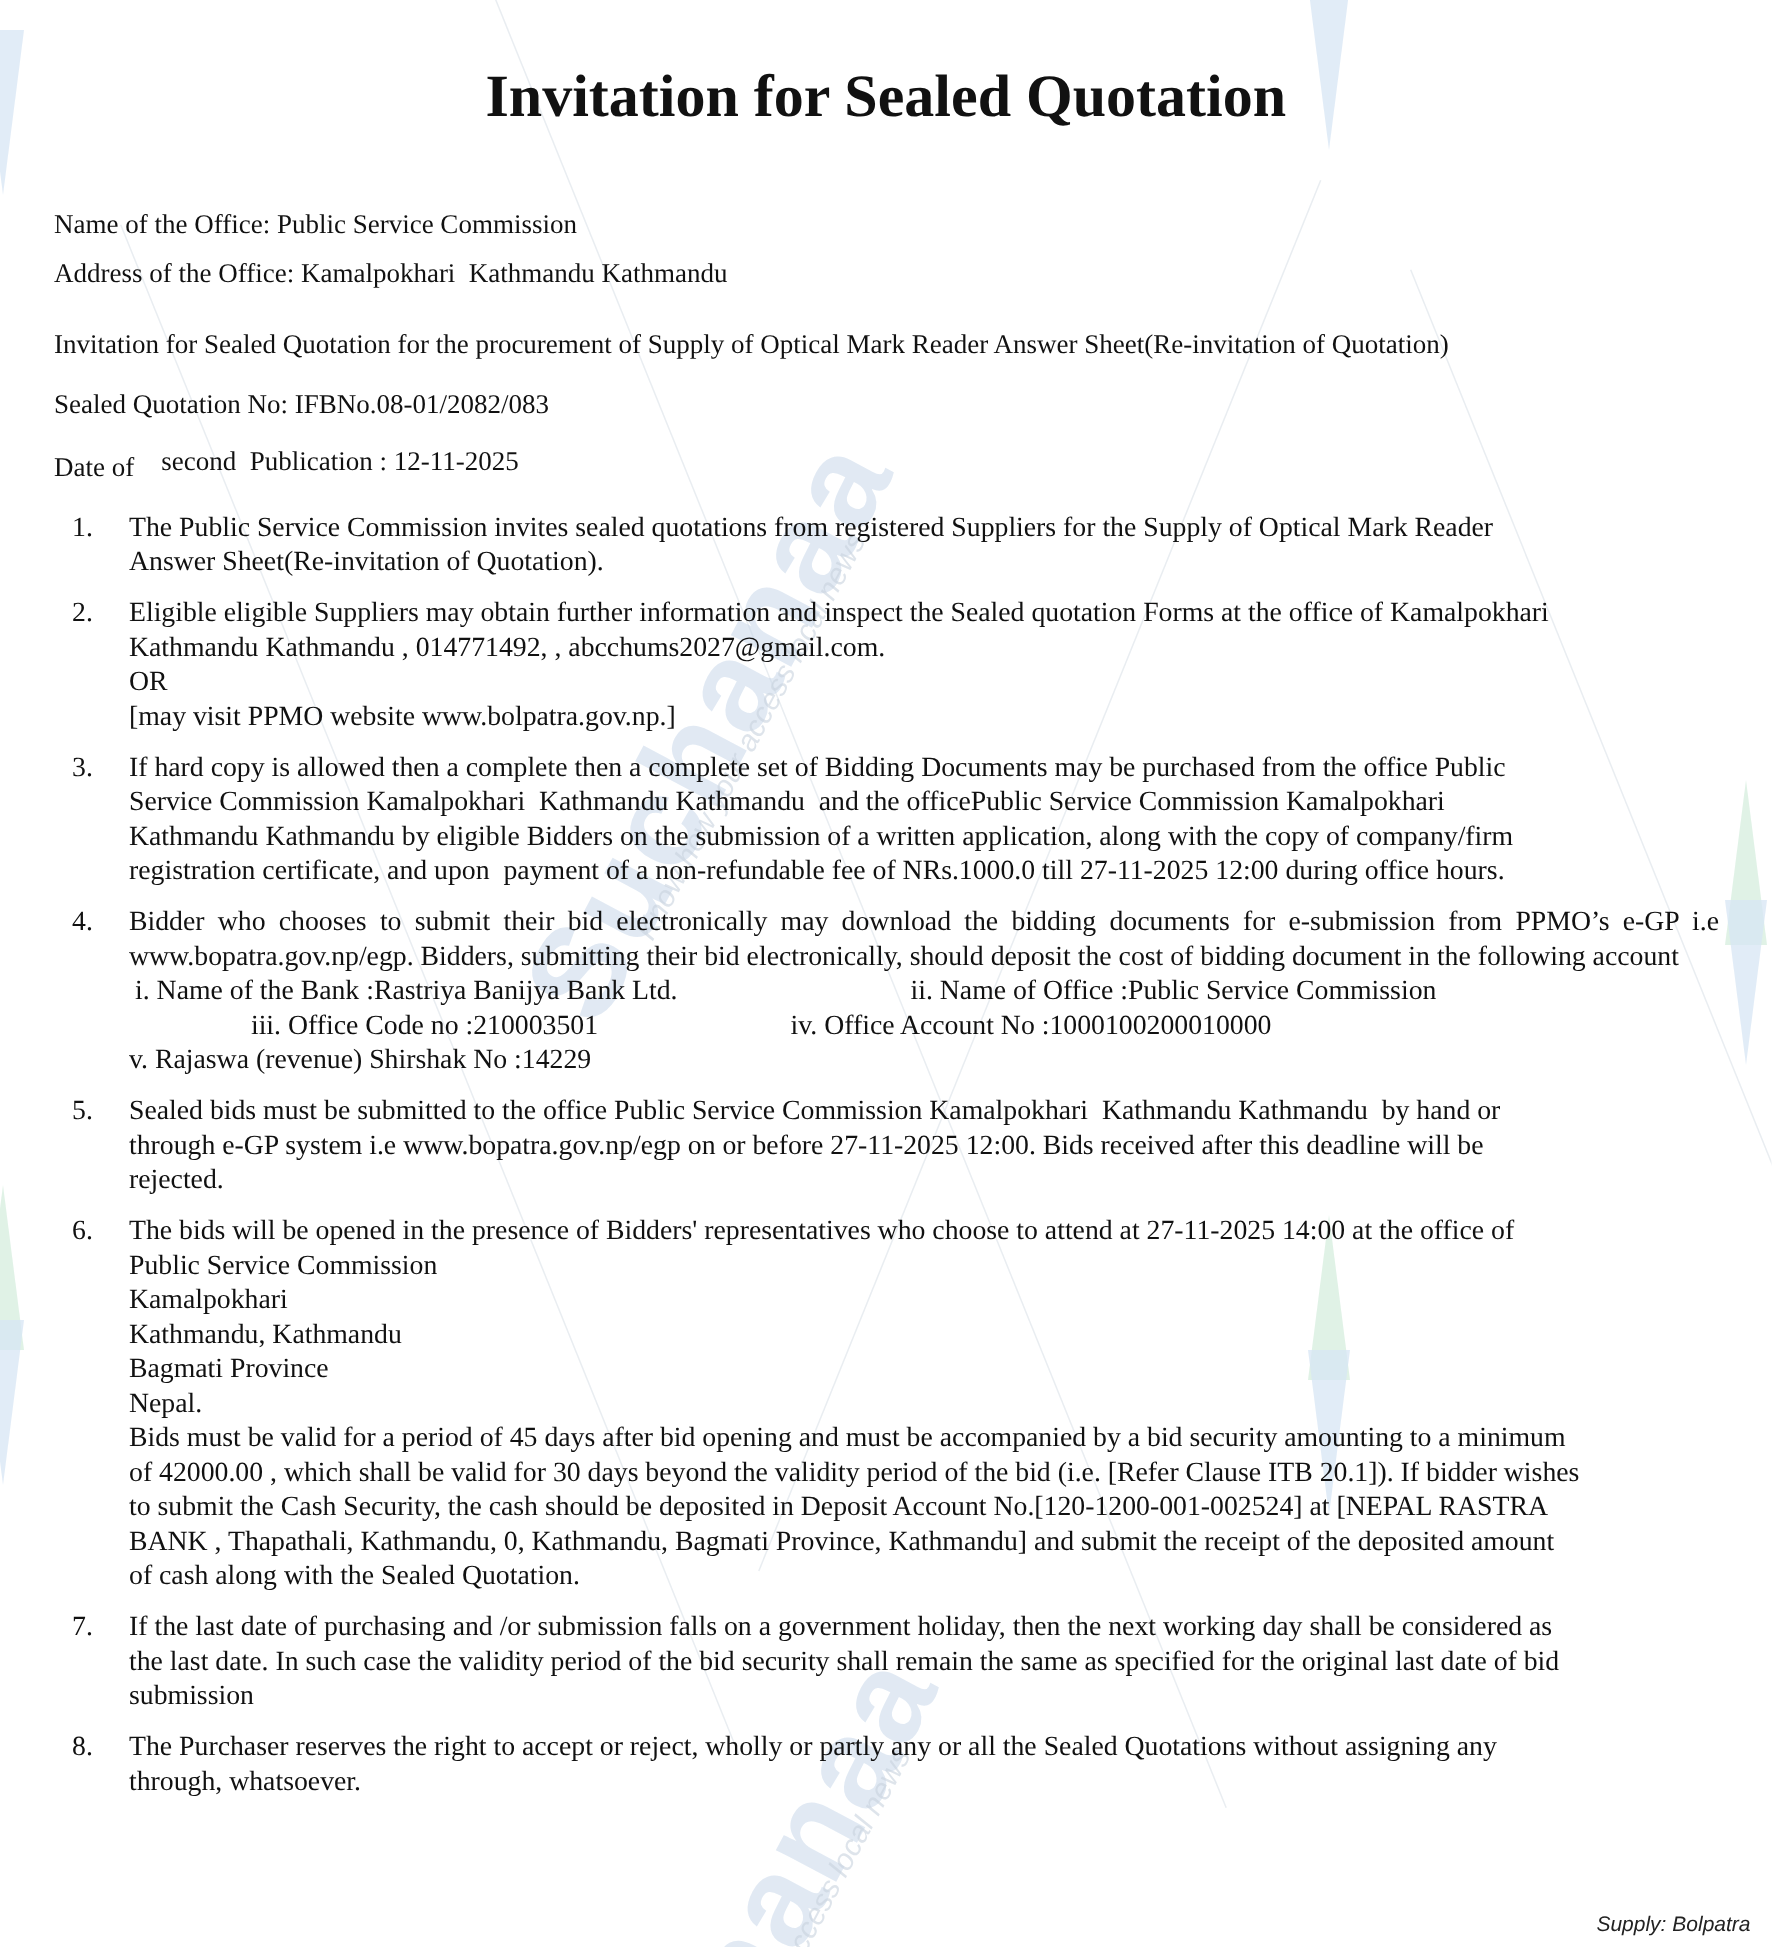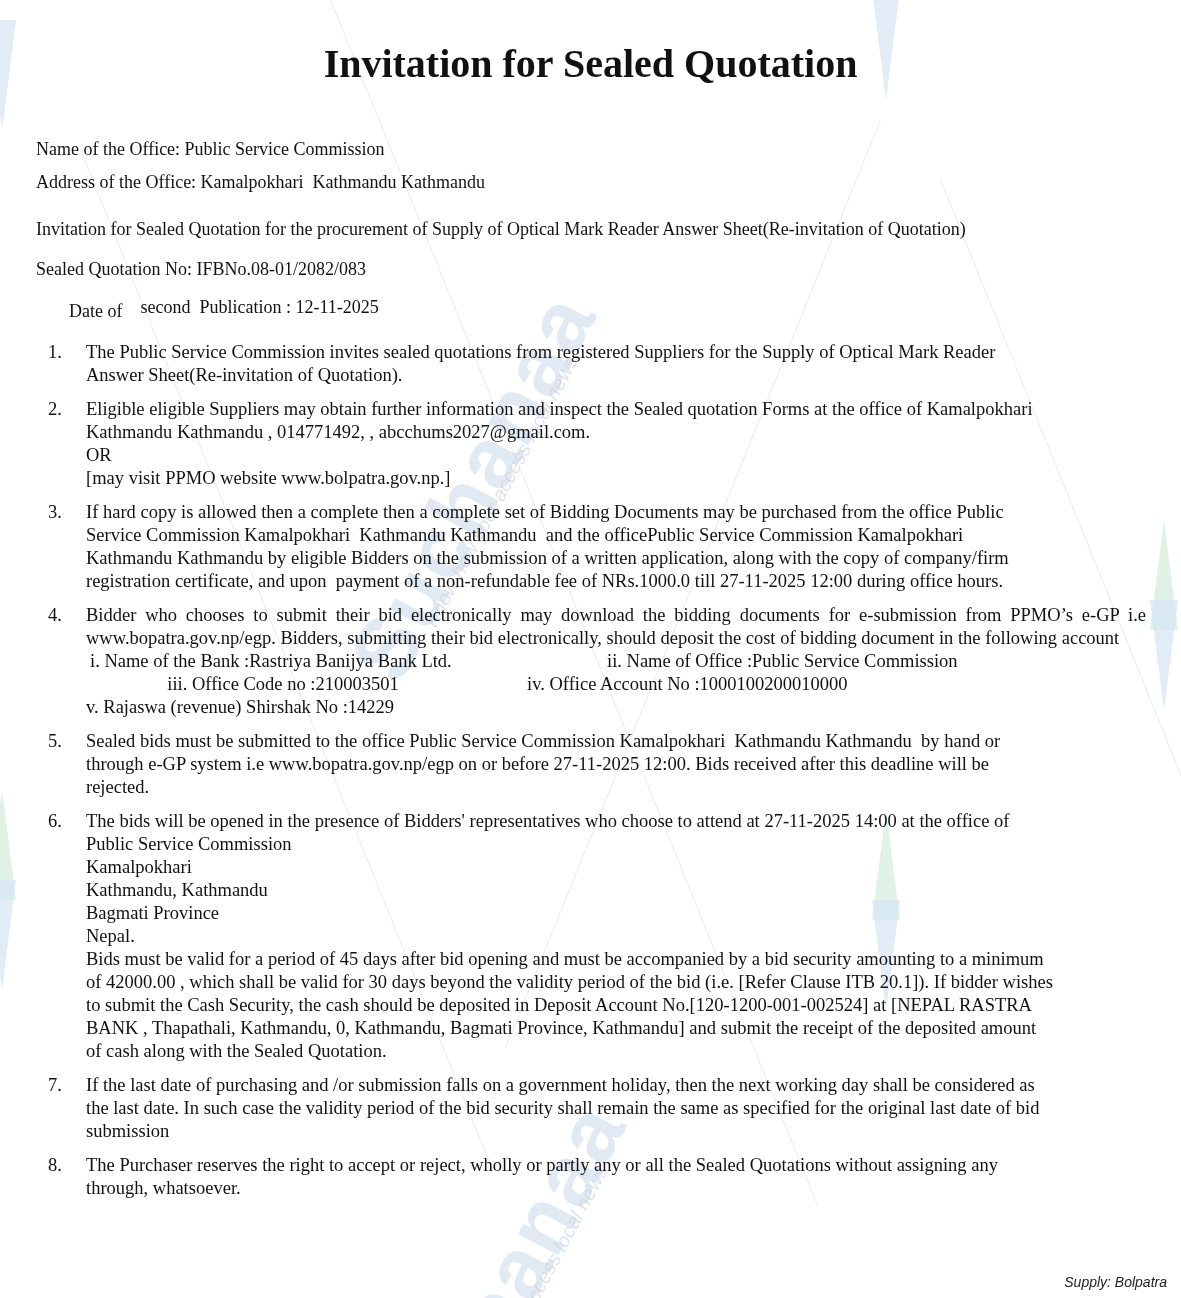--- a/index.html
+++ b/index.html
@@ -61,21 +61,21 @@
   <div class="wm-text" style="left:360px;top:1460px;">Suchanaa</div>
   <div class="wm-tag" style="left:450px;top:1430px;">Know how your access local news</div>
 </div>
 
 <h1 class="title">Invitation for Sealed Quotation</h1>
 
 <p class="meta" style="top:139px;">Name of the Office: Public Service Commission</p>
 <p class="meta" style="top:172px;">Address of the Office: Kamalpokhari  Kathmandu Kathmandu</p>
 <p class="meta" style="top:219px;">Invitation for Sealed Quotation for the procurement of Supply of Optical Mark Reader Answer Sheet(Re-invitation of Quotation)</p>
 <p class="meta" style="top:259px;">Sealed Quotation No: IFBNo.08-01/2082/083</p>
-<p class="meta" style="top:299px;margin-left:33px;"><span style="position:relative;top:2px;">Date of</span><span style="display:inline-block;width:18px;"></span><span style="position:relative;top:-2px;">second  Publication : 12-11-2025</span></p>
+<p class="meta" style="top:299px;"><span style="position:relative;top:2px;">Date of</span><span style="display:inline-block;width:18px;"></span><span style="position:relative;top:-2px;">second  Publication : 12-11-2025</span></p>
 
 <div class="list">
 
   <div class="item">
     <span class="num">1.</span>
     <span class="line">The Public Service Commission invites sealed quotations from registered Suppliers for the Supply of Optical Mark Reader</span>
     <span class="line">Answer Sheet(Re-invitation of Quotation).</span>
   </div>
 
   <div class="item">

